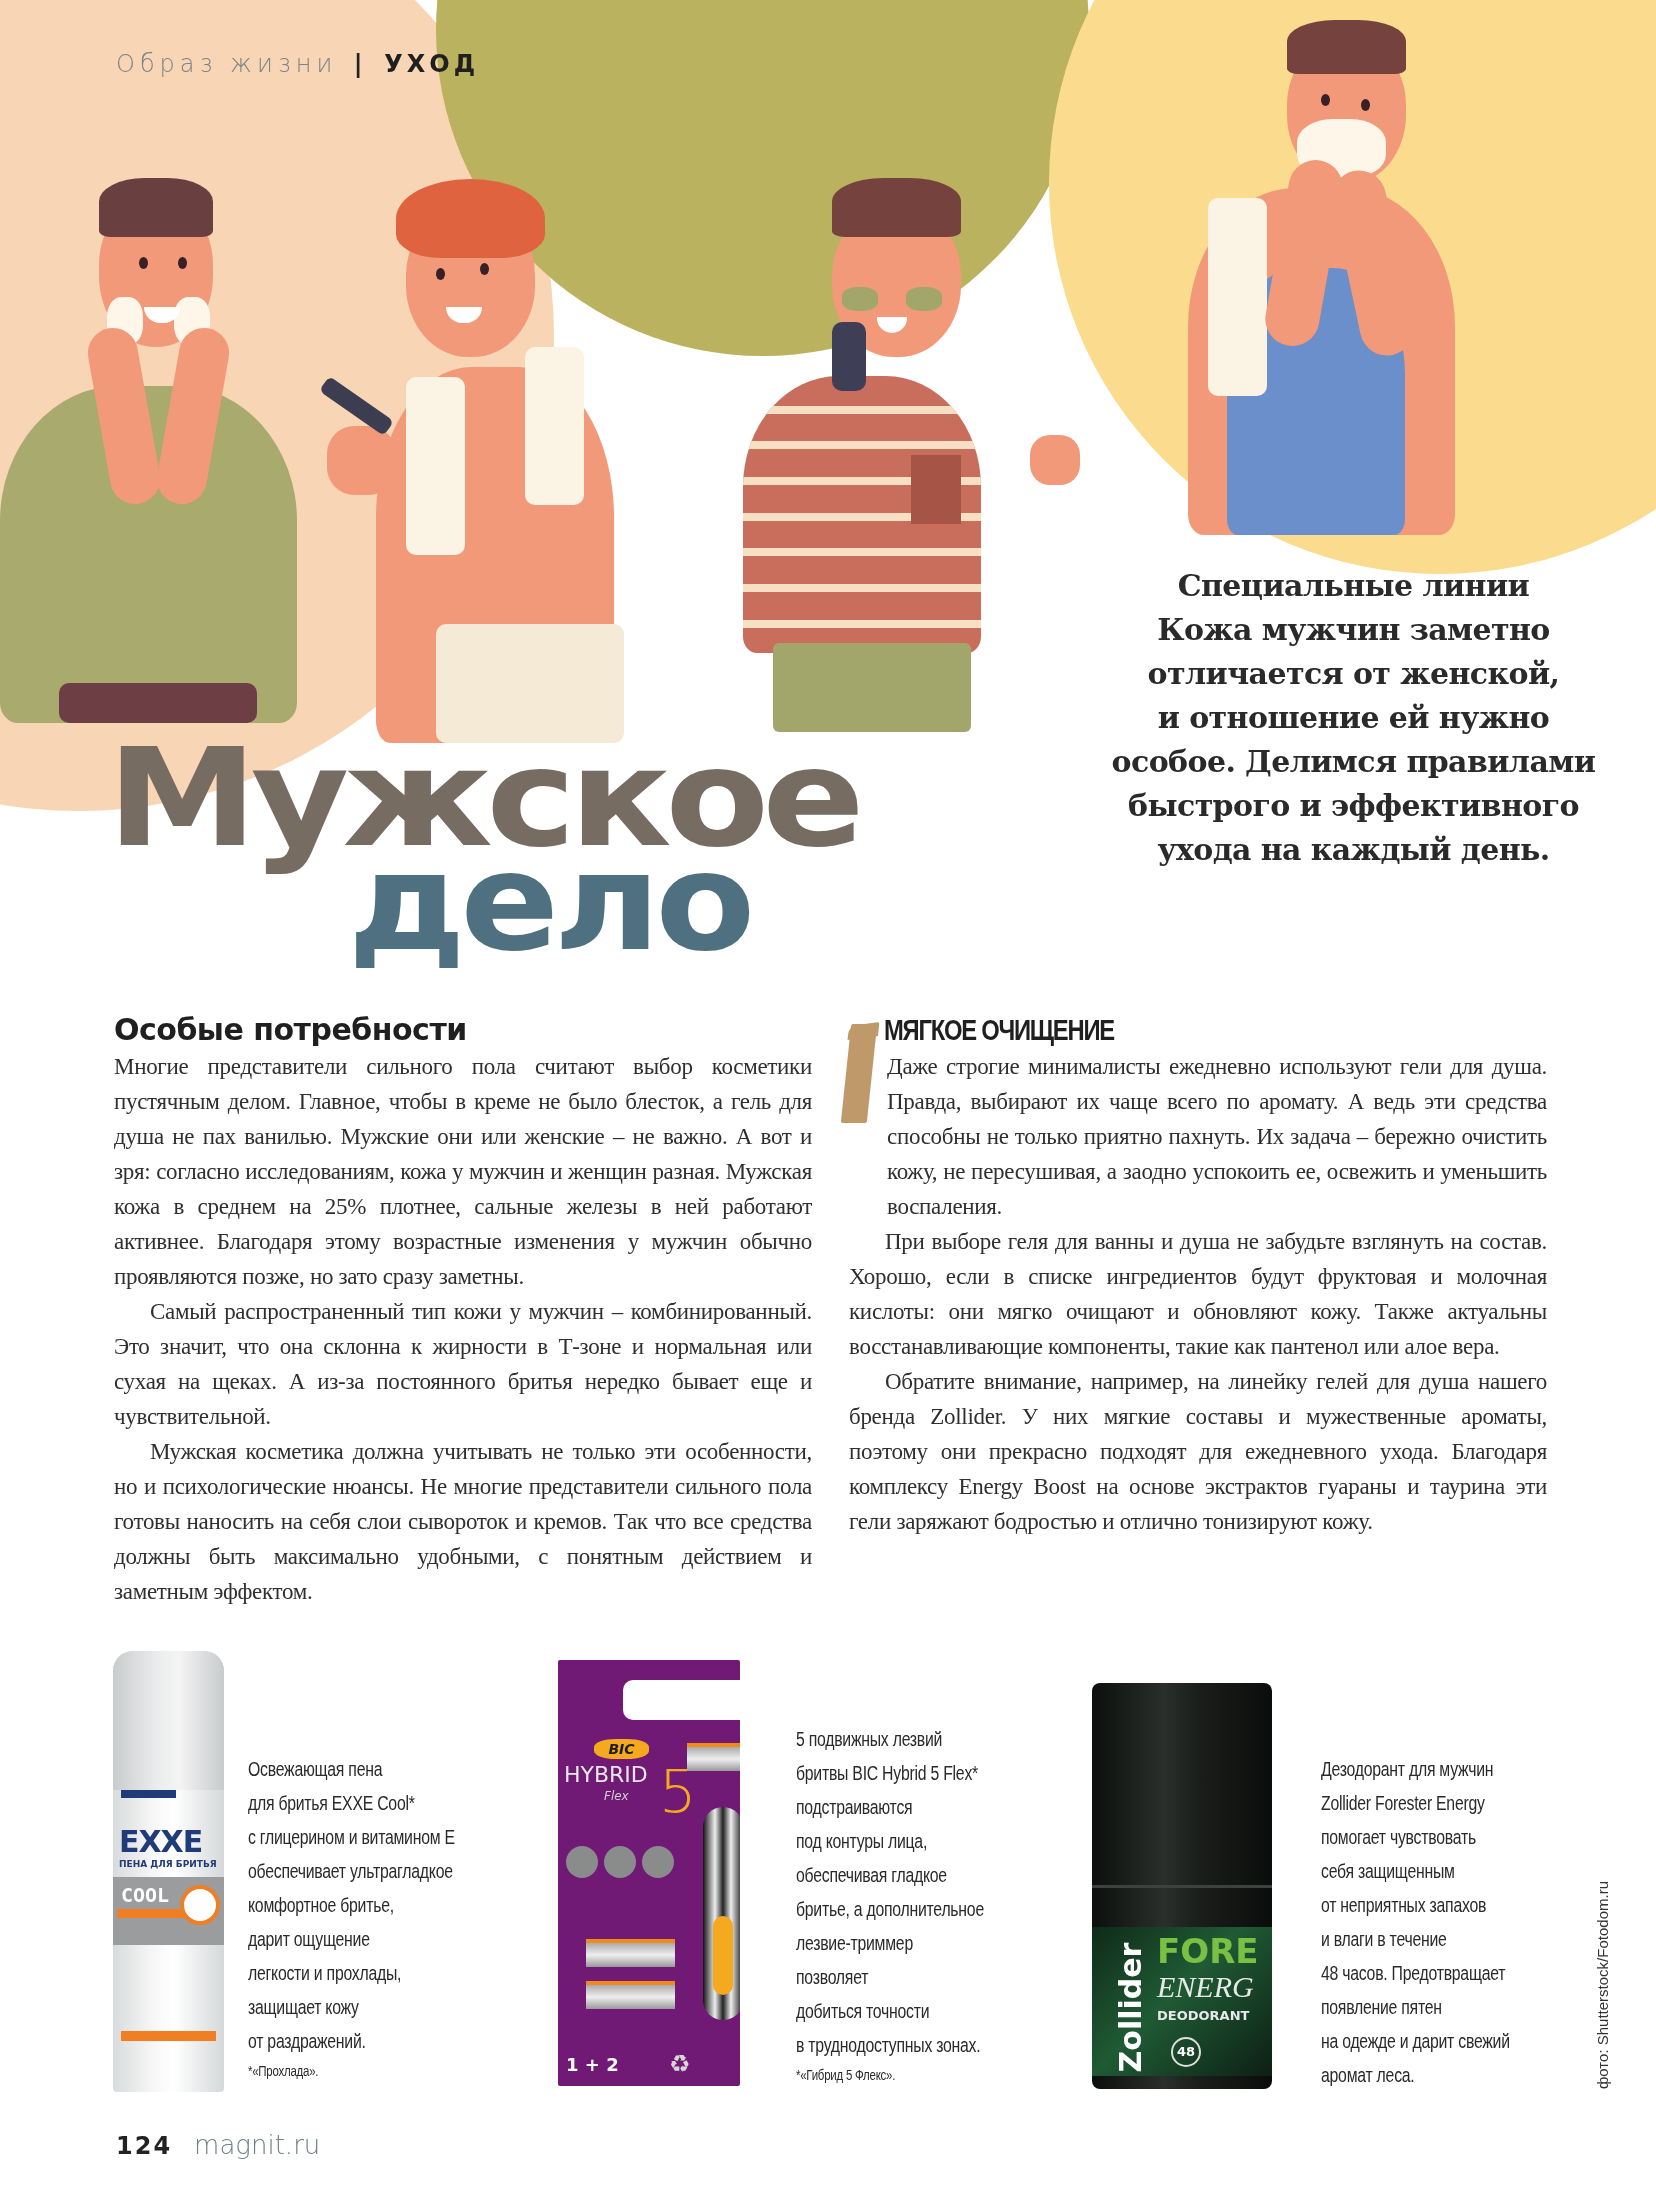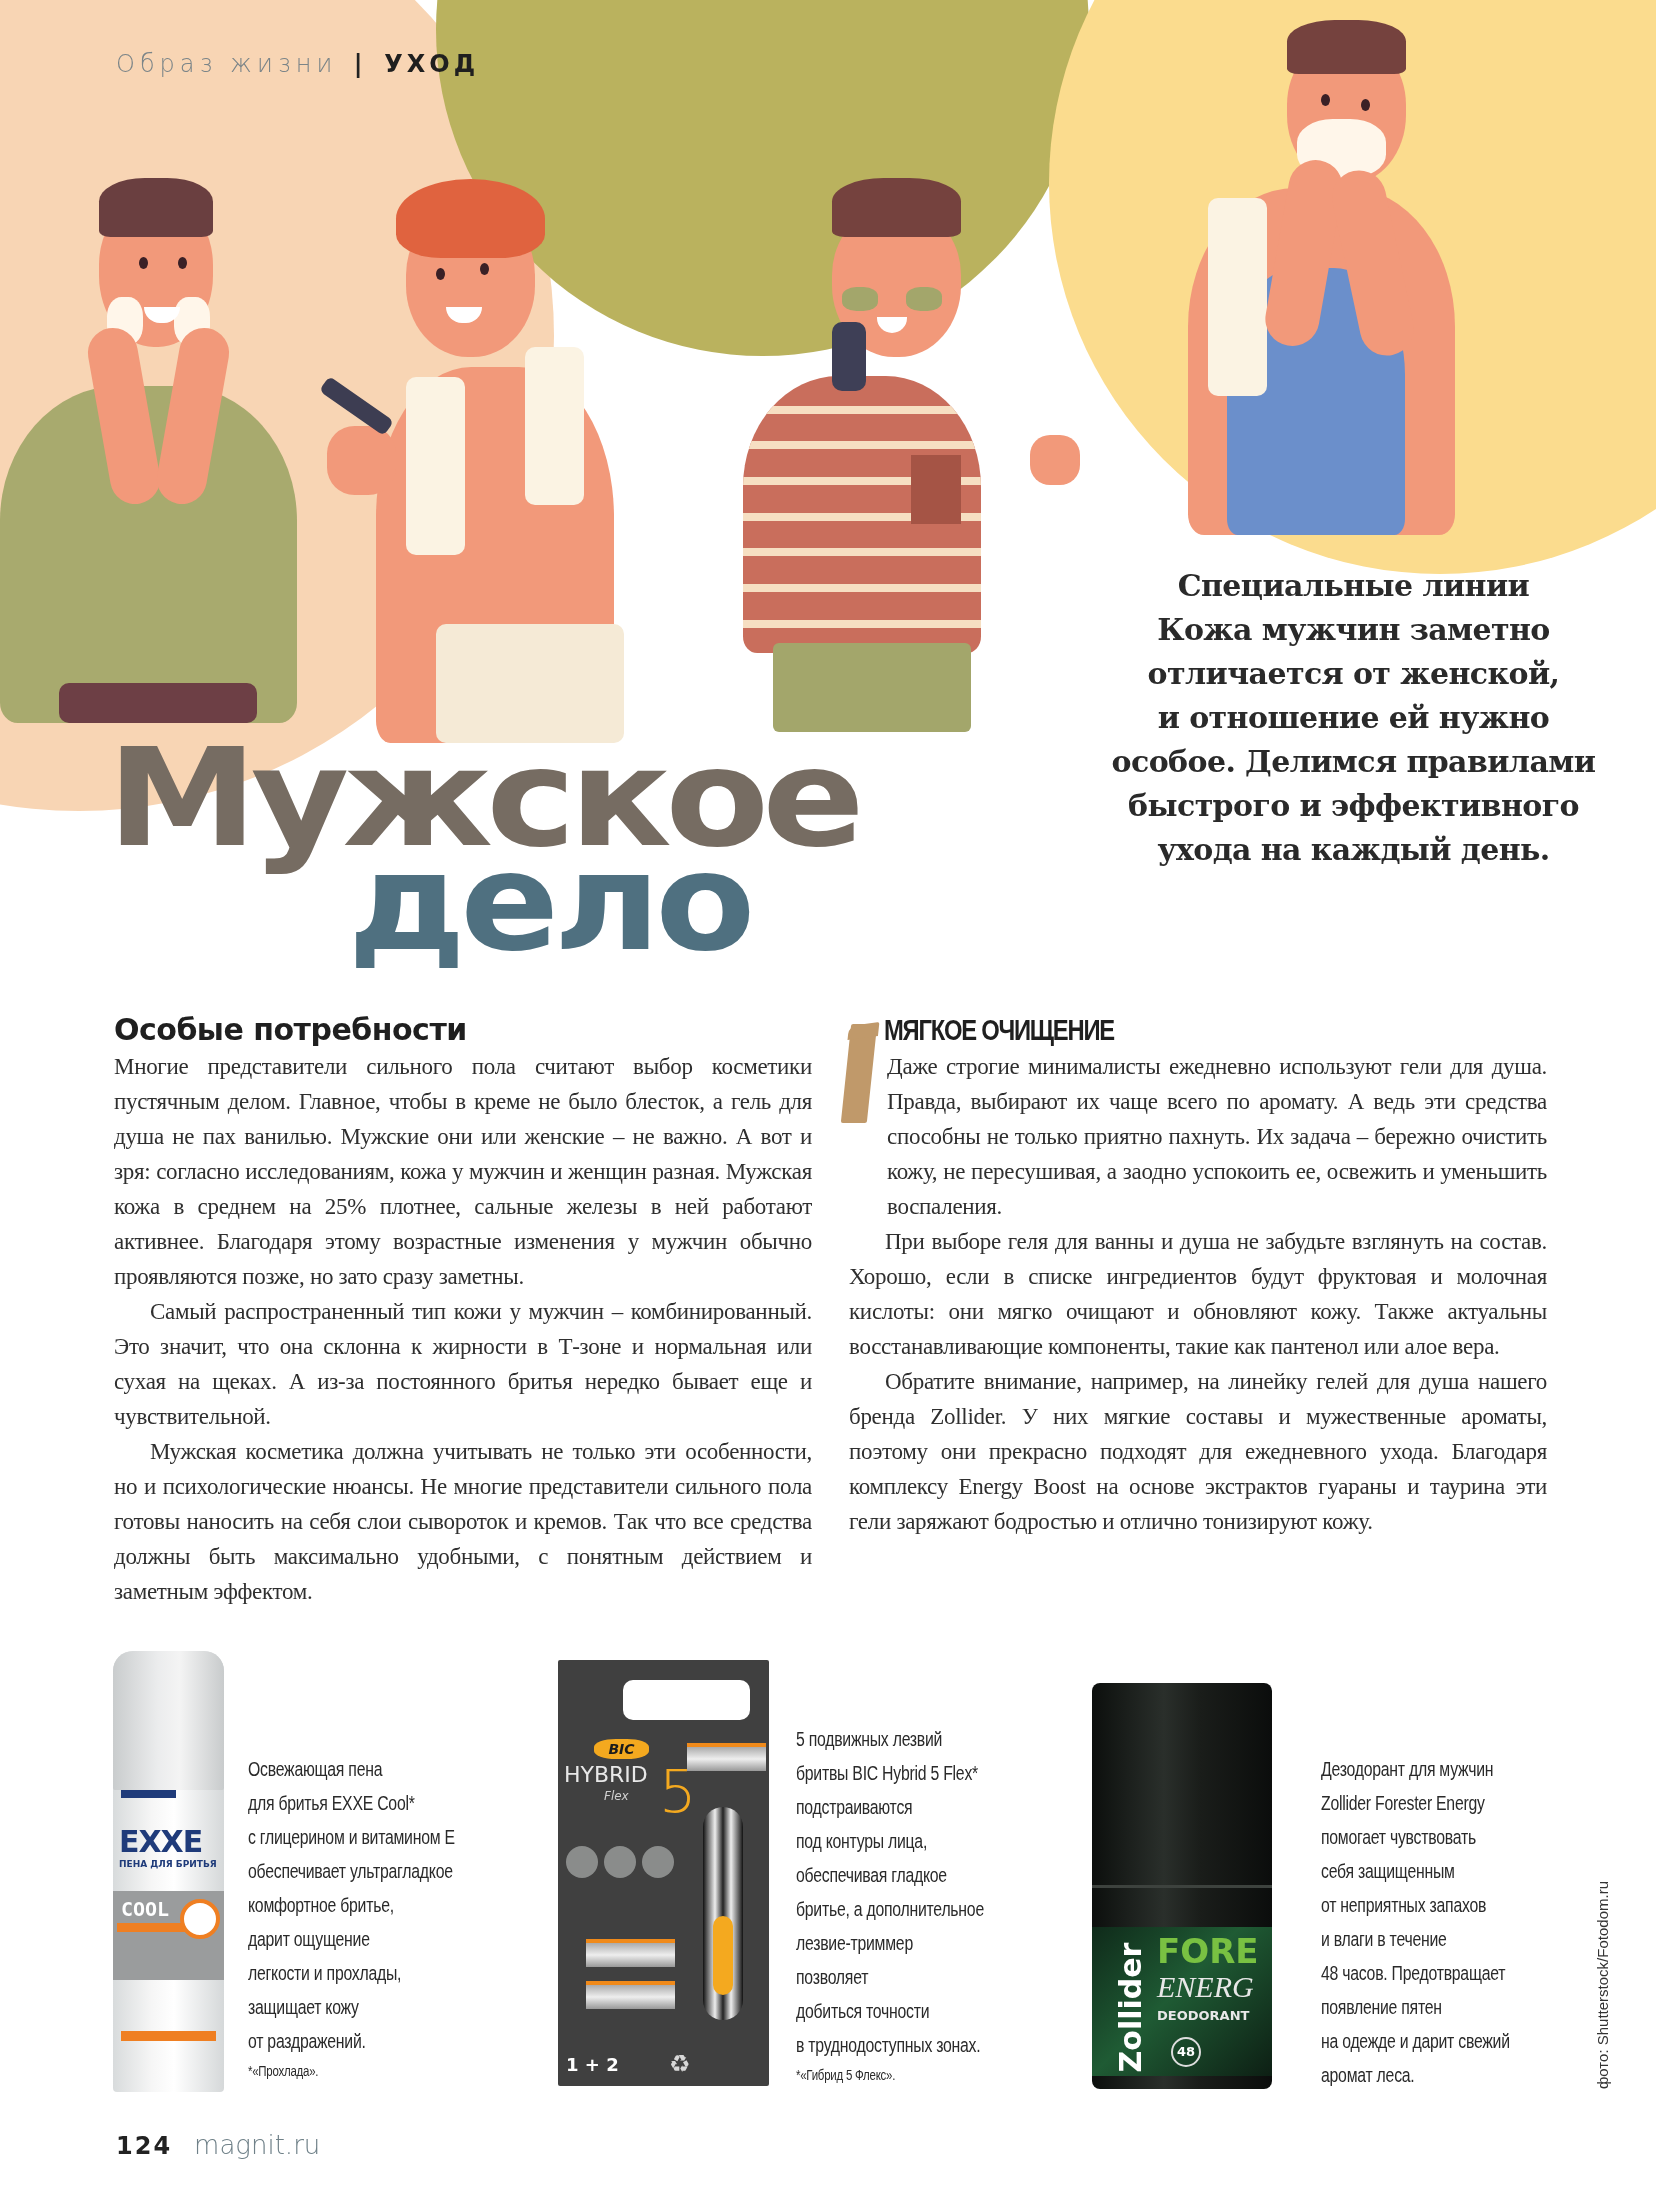--- a/index.html
+++ b/index.html
@@ -52,29 +52,29 @@
   
   .prod-img { position: absolute; }
   .caption { position: absolute; font-family: "Liberation Sans", sans-serif; font-size: 19.3px; line-height: 34px; color: #2a2a2a; transform: scaleX(0.82); transform-origin: left; white-space: nowrap; letter-spacing: -0.3px; }
   .caption .note { font-size: 14px; line-height: 24px; display: block; }
 
   
   .can { left: 113px; top: 1651px; width: 111px; height: 441px; background: linear-gradient(90deg, #d8dbdc 0%, #f6f6f6 35%, #ffffff 55%, #d5d8d9 100%); border-radius: 20px 20px 4px 4px; }
   .can .cap { position: absolute; left: 0; right: 0; top: 0; height: 139px; background: linear-gradient(90deg, #c9cccd 0%, #ebeced 40%, #f4f4f4 60%, #c8cbcc 100%); border-radius: 20px 20px 2px 2px; }
   .can .brand { position: absolute; left: 6px; top: 173px; font-family: "DejaVu Sans", sans-serif; font-weight: 700; color: #1f3b7a; font-size: 30px; letter-spacing: -1px; }
   .can .sub { position: absolute; left: 6px; top: 208px; font-family: "DejaVu Sans", sans-serif; font-weight: 700; color: #1f3b7a; font-size: 9px; }
-  .can .band { position: absolute; left: 0; right: 0; top: 226px; height: 89px; background: #9a9c9d; margin-top: 14px; }
+  .can .band { position: absolute; left: 0; right: 0; top: 226px; height: 68px; background: #9a9c9d; }
   .can .band .cool { position: absolute; left: 8px; top: 6px; font-family: "DejaVu Sans Mono", monospace; color: #fff; font-weight: 700; font-size: 20px; }
   .can .band .o { position: absolute; left: 4px; top: 32px; width: 71px; height: 9px; background: #ef7f22; }
   .can .band .swirl { position: absolute; right: 4px; top: 8px; width: 40px; height: 40px; border-radius: 50%; background: #fff; border: 4px solid #ef7f22; }
   .can .tag { position: absolute; left: 8px; top: 139px; width: 55px; height: 8px; background: #1f3b7a; }
   .can .bot { position: absolute; left: 8px; right: 8px; top: 380px; height: 10px; background: #ef7f22; }
 
   
-  .bic { left: 558px; top: 1660px; width: 211px; height: 426px; background: #404040; border-radius: 2px; overflow: hidden; }
+  .bic { left: 558px; top: 1660px; width: 182px; height: 426px; background: #701a75; border-radius: 2px; overflow: hidden; }
   .bic .hang { position: absolute; left: 65px; top: 20px; width: 127px; height: 40px; background: #fff; border-radius: 10px; }
   .bic .logo { position: absolute; left: 36px; top: 79px; width: 55px; height: 20px; background: #f4a91f; border-radius: 40%; color: #1c1c1c; font-family: "DejaVu Sans", sans-serif; font-weight: 700; font-style: italic; font-size: 14px; text-align: center; line-height: 20px; }
   .bic .hy { position: absolute; left: 6px; top: 102px; color: #e8e8e8; font-family: "DejaVu Sans", sans-serif; font-size: 22px; font-weight: 400; letter-spacing: 0px; }
   .bic .five { position: absolute; left: 101px; top: 97px; color: #f4a91f; font-family: "DejaVu Sans", sans-serif; font-size: 59px; font-weight: 300; }
   .bic .flex { position: absolute; left: 46px; top: 129px; color: #cfcfcf; font-family: "DejaVu Sans", sans-serif; font-size: 12px; font-style: italic; }
   .bic .razor { position: absolute; left: 145px; top: 147px; width: 40px; height: 213px; border-radius: 20px; background: linear-gradient(90deg, #111 0%, #eee 30%, #222 50%, #eee 70%, #111 100%); }
   .bic .razor .grip { position: absolute; left: 10px; top: 109px; width: 20px; height: 79px; background: #f4a91f; border-radius: 10px; }
   .bic .cart { position: absolute; left: 28px; width: 89px; height: 28px; background: linear-gradient(180deg,#aaa,#eee,#999); border-top: 4px solid #f08a1a; }
   .bic .cart.a { top: 83px; left: 129px; width: 79px; }
   .bic .cart.b { top: 279px; }

